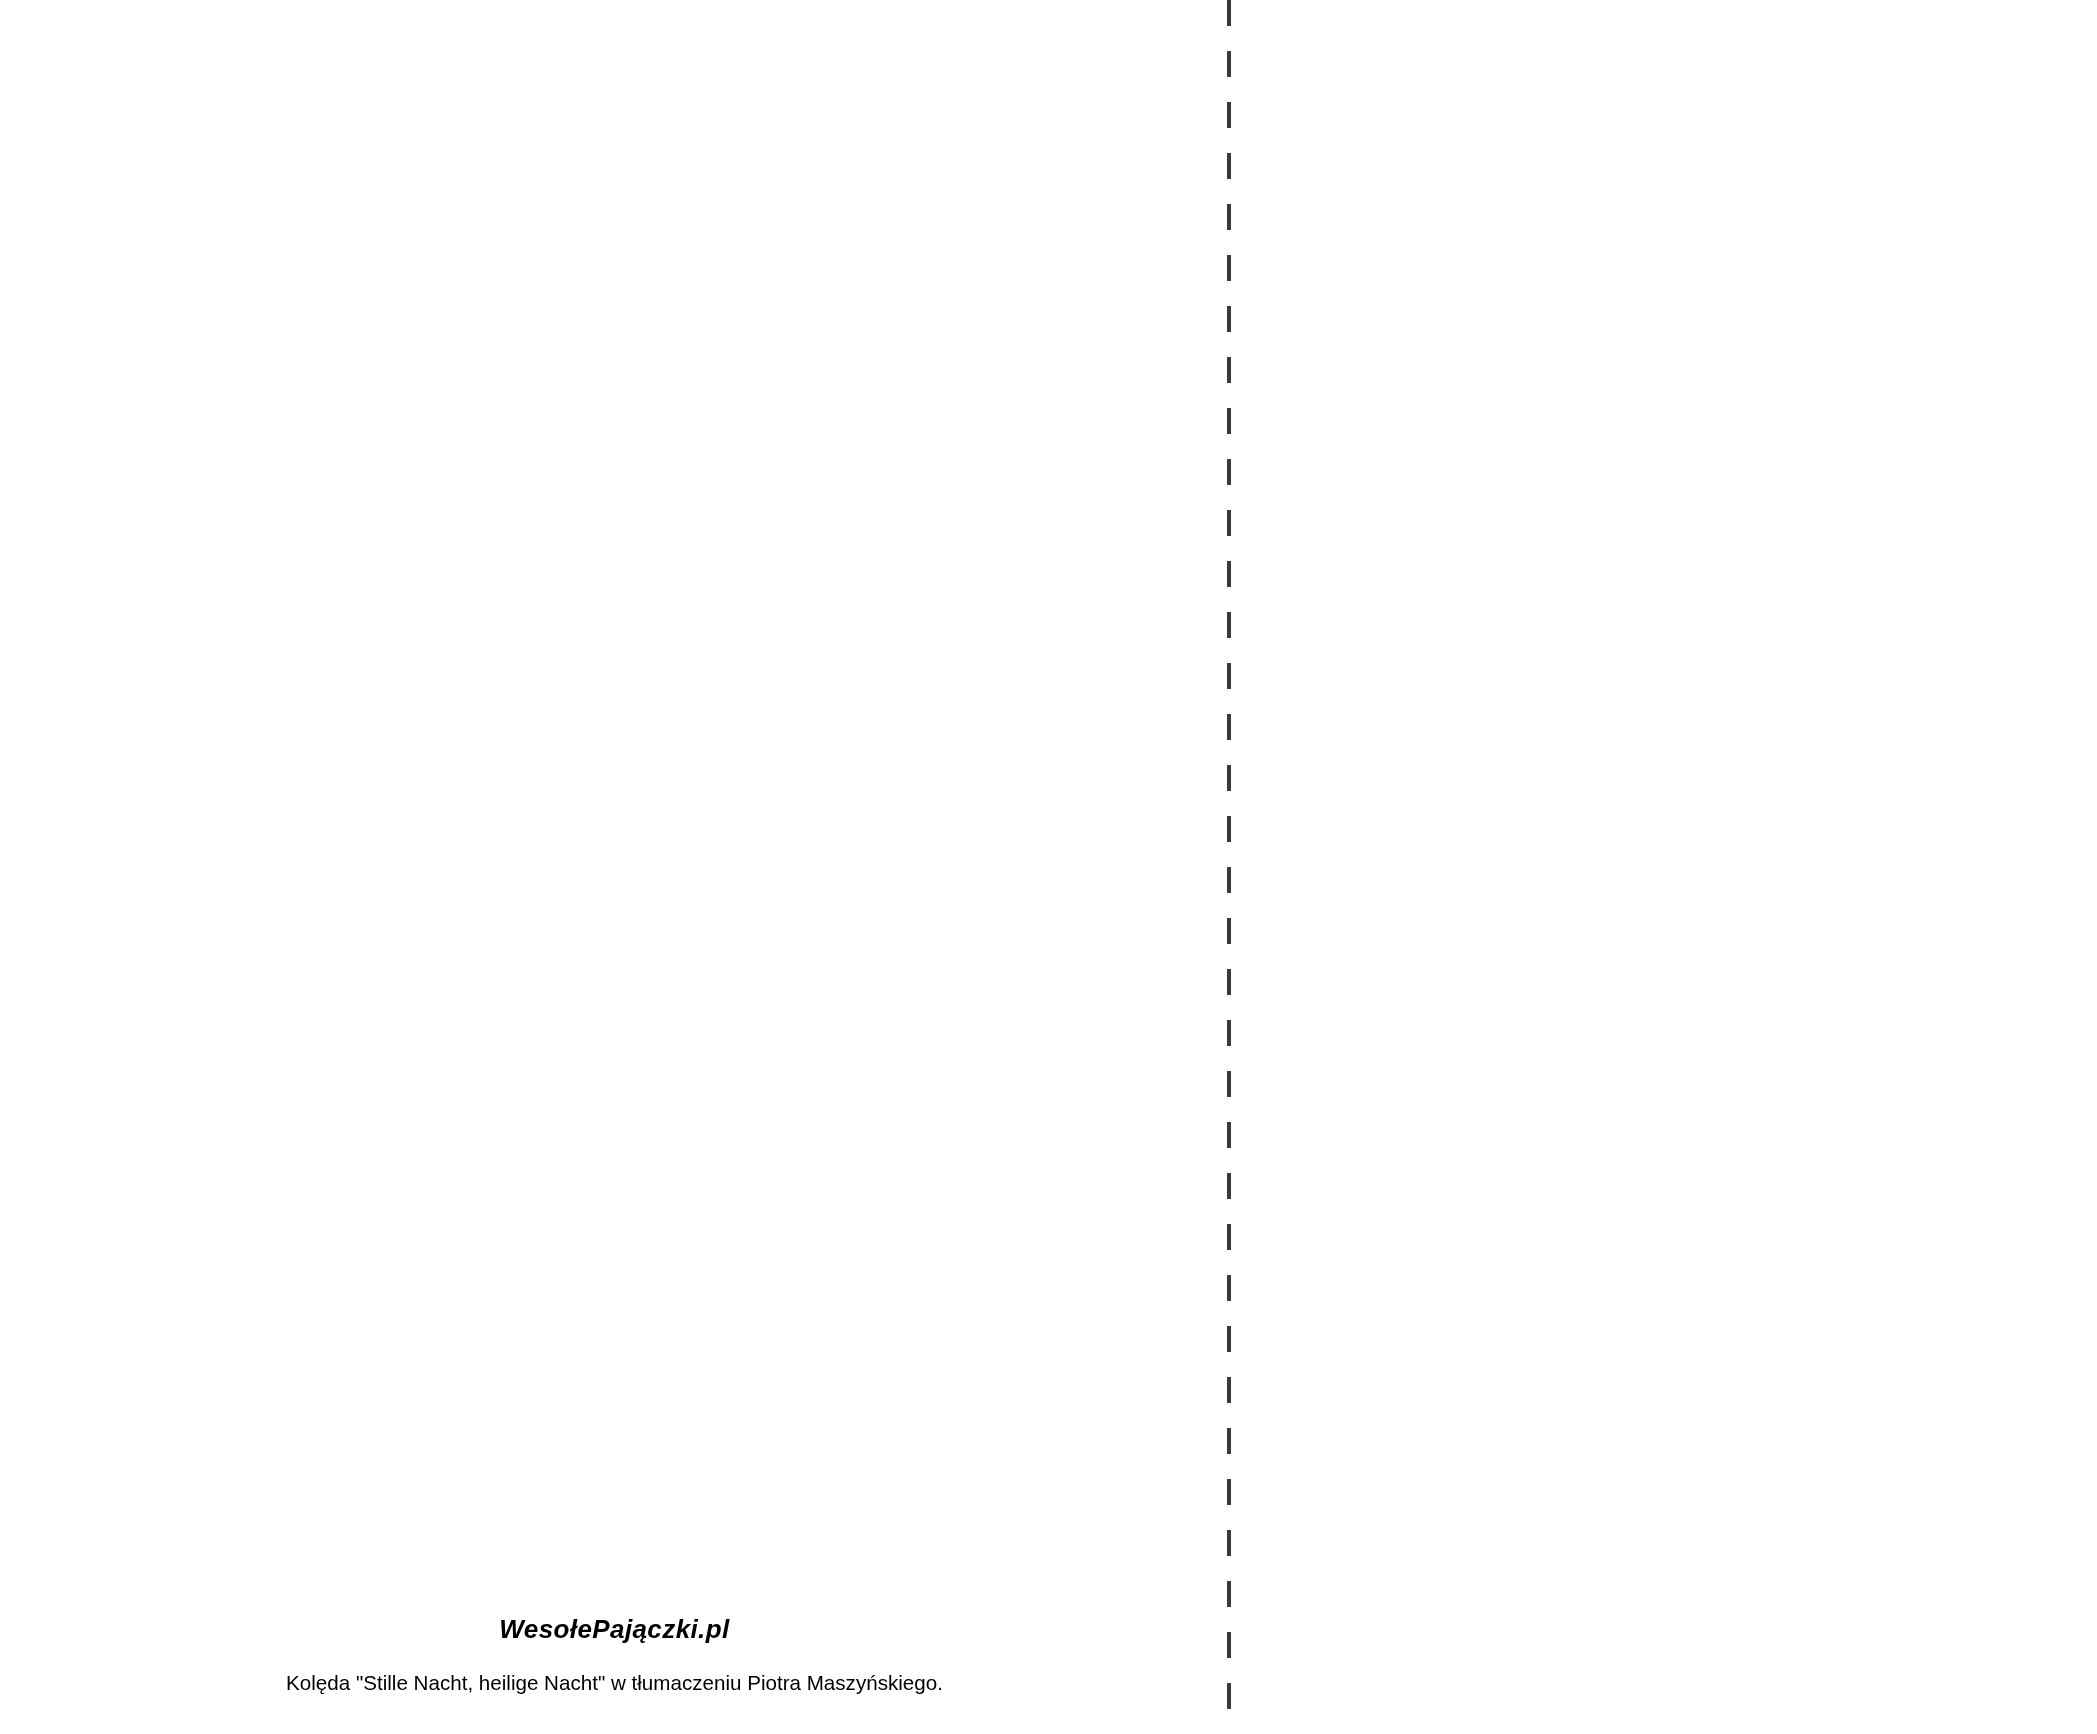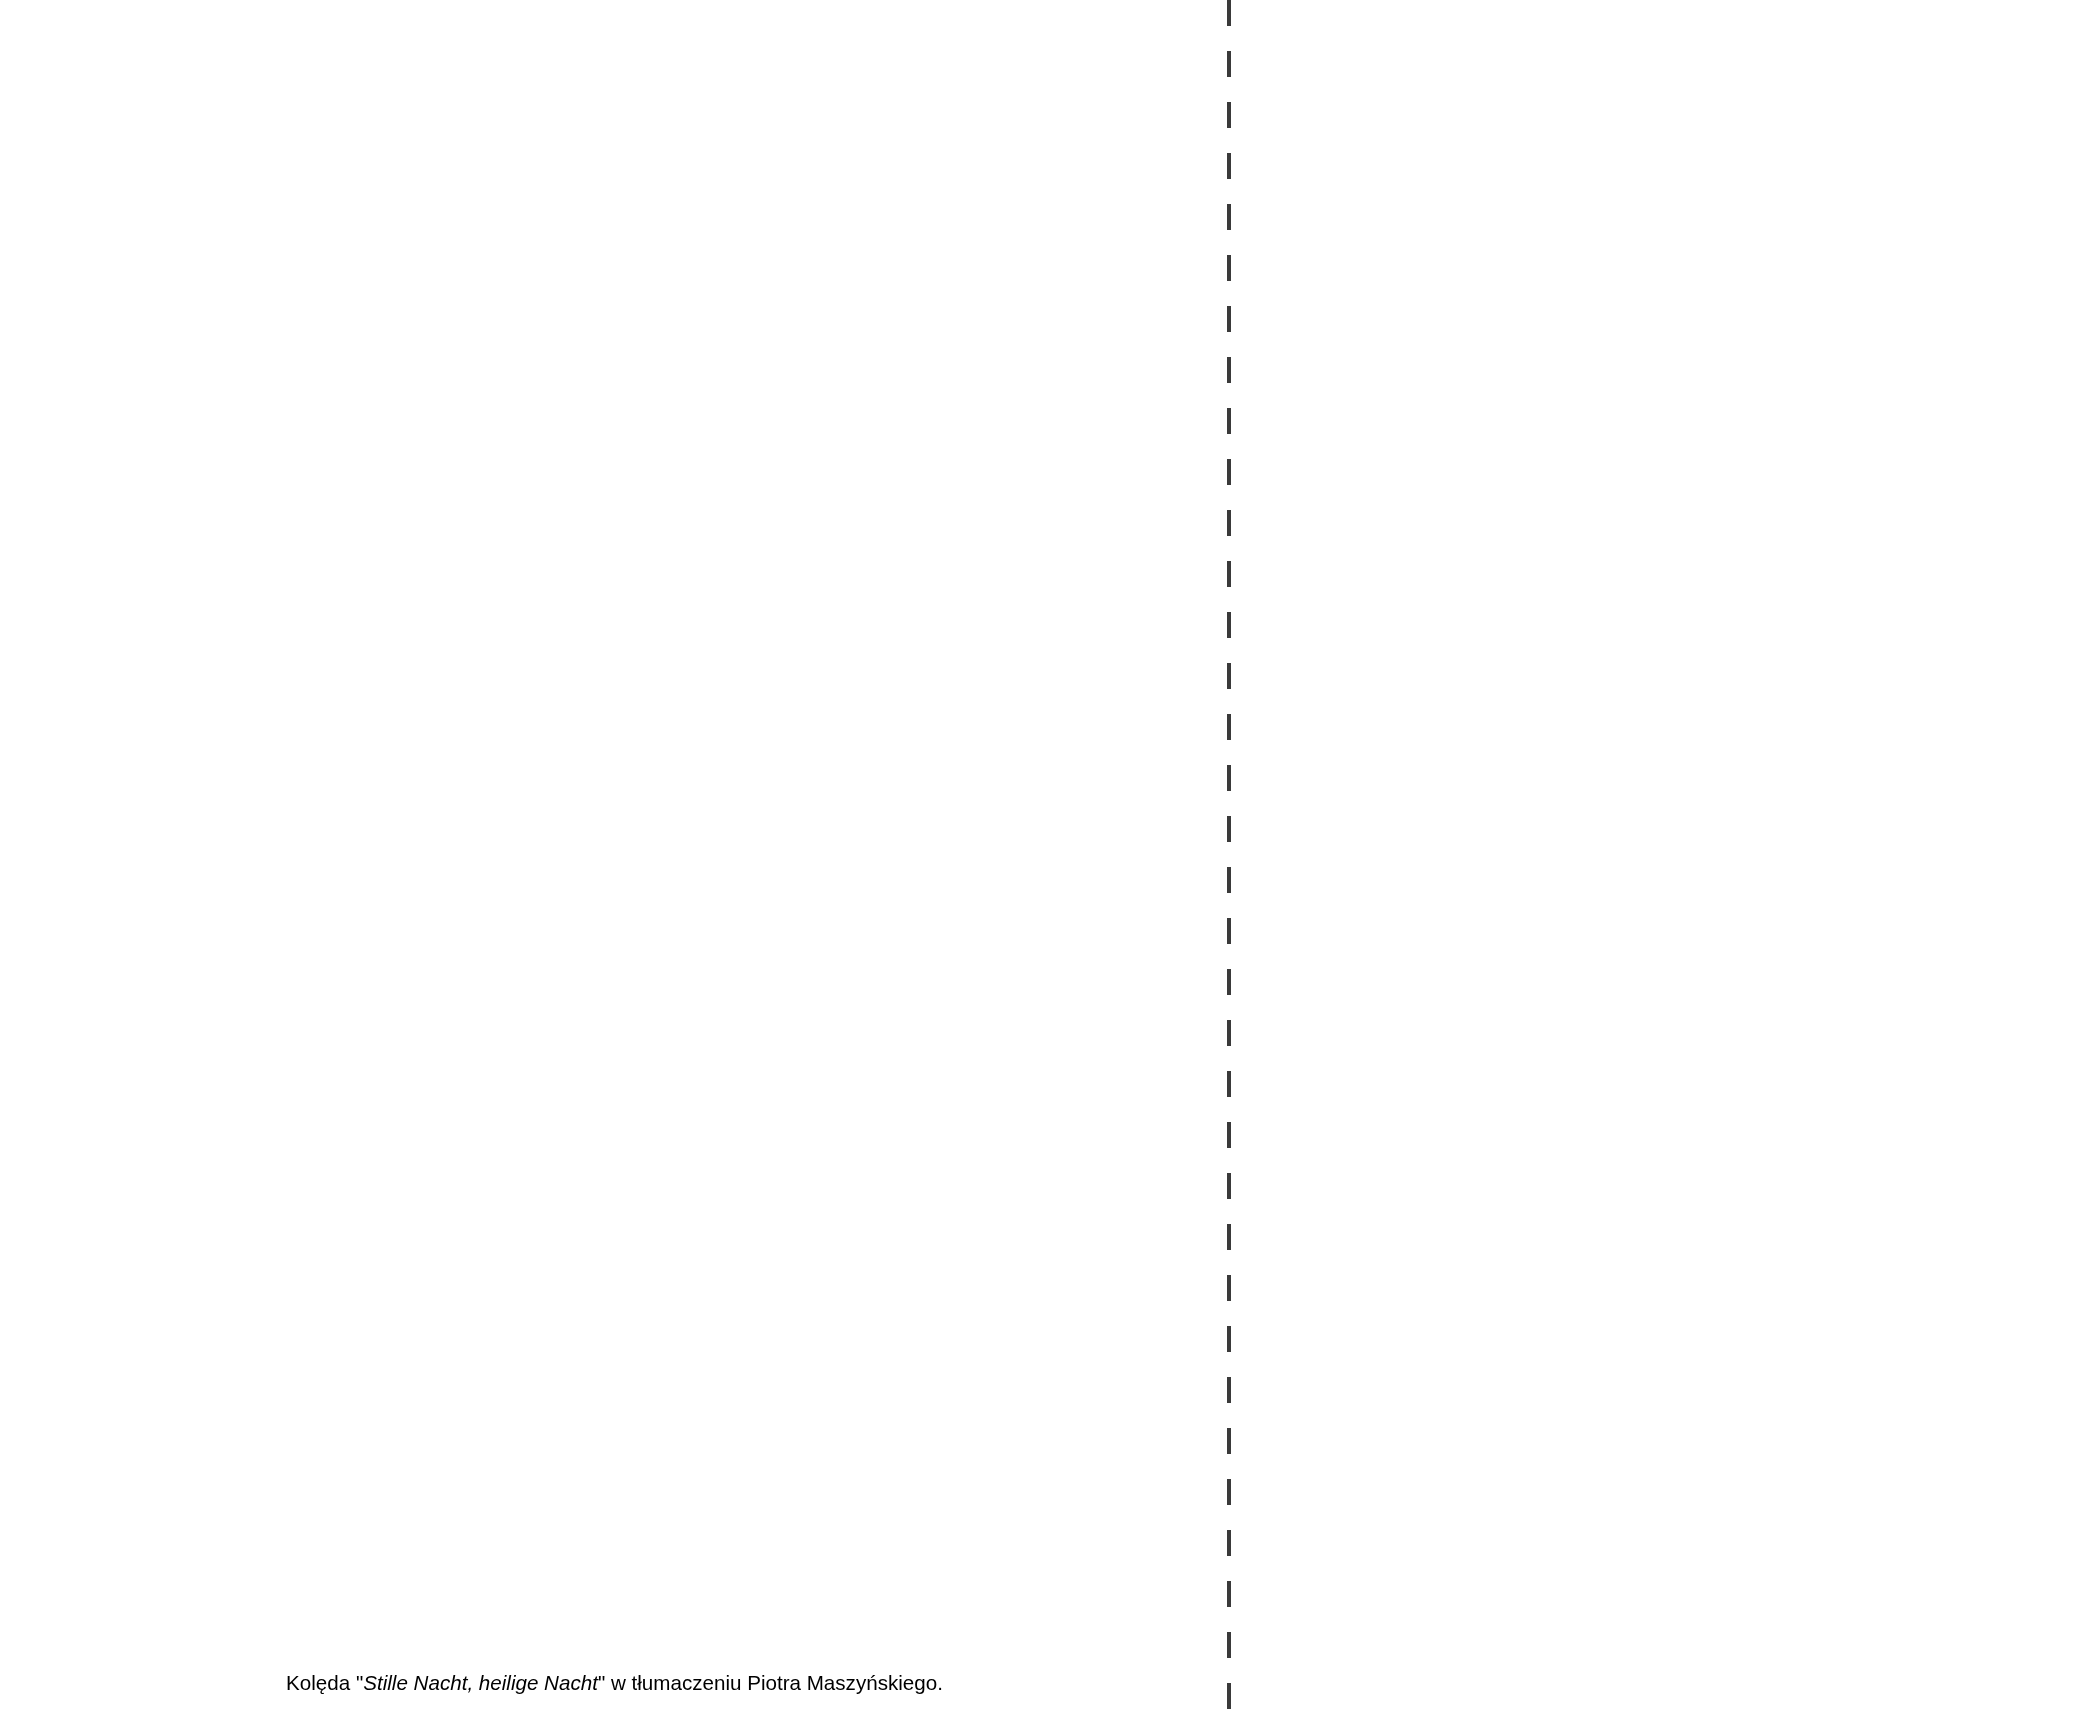--- a/index.html
+++ b/index.html
@@ -58,28 +58,29 @@
     color: #000;
     margin-bottom: 26px;
     white-space: nowrap;
   }
   .credit {
     font-family: "Liberation Sans", sans-serif;
     font-size: 20.6px;
     color: #000;
     white-space: nowrap;
   }
-  .credit .ital { font-style: italic; }
+  .credit .ital { }
 </style>
 </head>
 <body>
 
 <div class="page page-left">
 
   <div class="left-footer">
+    <div class="brand">WesołePajączki.pl</div>
     <div class="credit">
       <span>Kolęda "</span><span class="ital">Stille Nacht, heilige Nacht</span><span>" w tłumaczeniu Piotra Maszyńskiego.</span>
     </div>
   </div>
 
 </div>
 
 <div class="fold-line"></div>
 
 <div class="page page-right">

